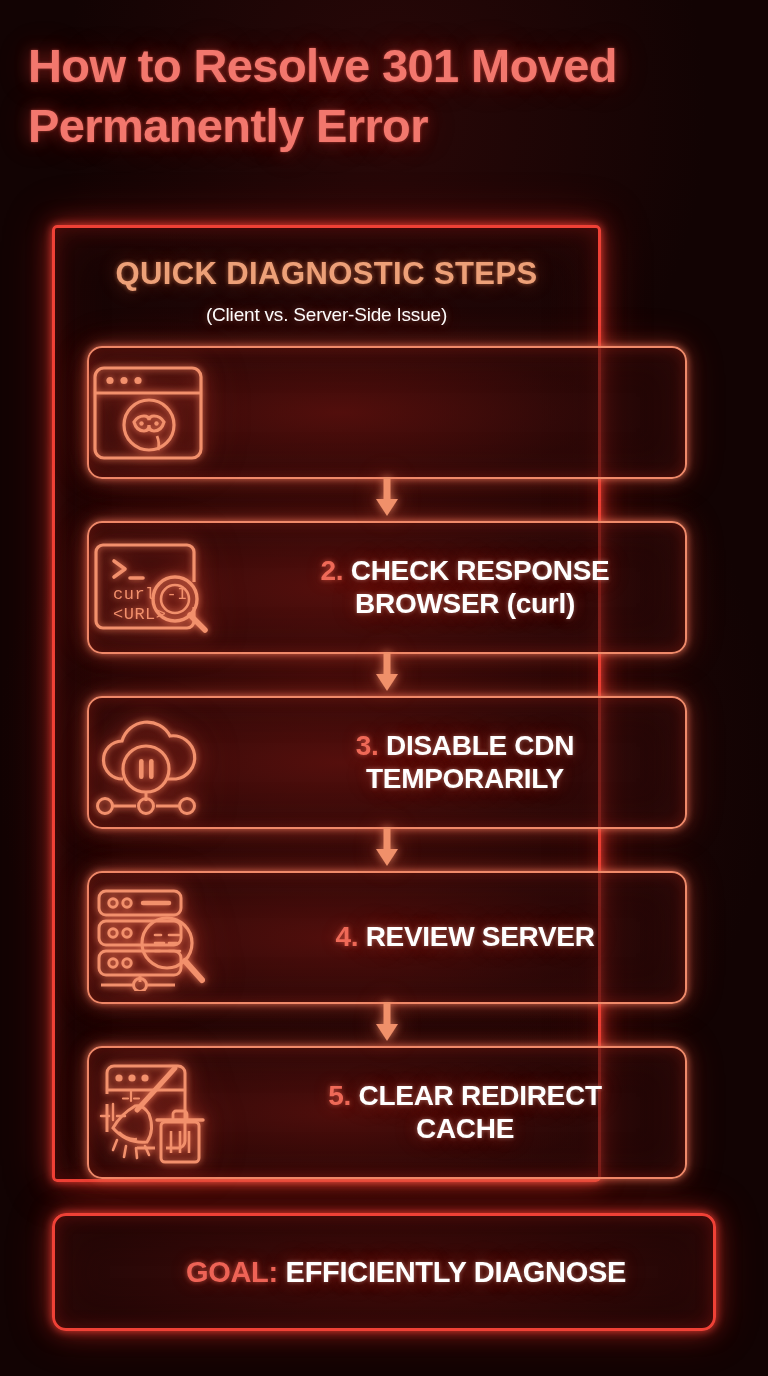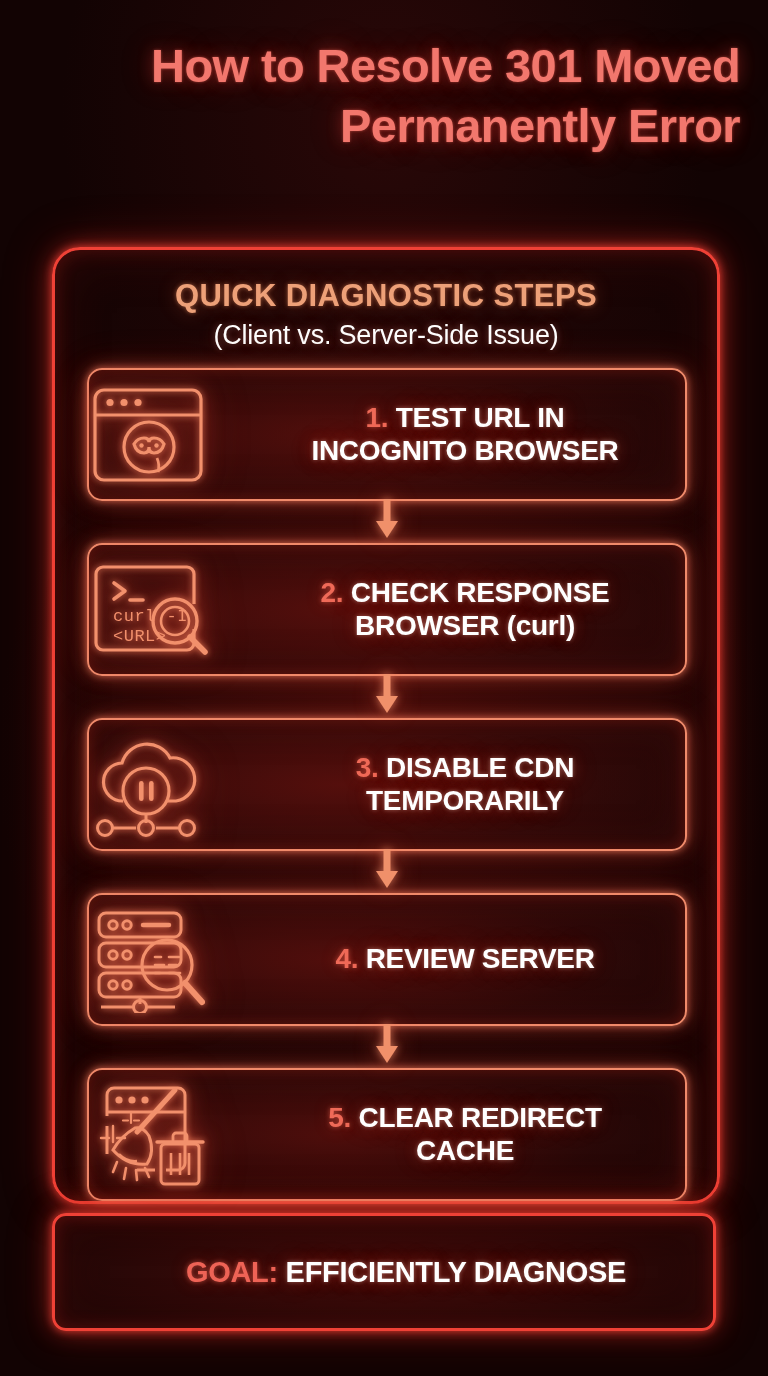--- a/index.html
+++ b/index.html
@@ -20,44 +20,44 @@
       radial-gradient(ellipse 70% 45% at 50% 55%, #290909 0%, rgba(22,5,5,0) 72%),
       #120303;
   }
 
   
   .title-wrap {
     position: absolute;
     top: 36px;
     left: 0;
     width: 768px;
-    text-align: right;
+    text-align: left;
     padding: 0 28px;
   }
   .title-line {
     font-size: 47px;
     font-weight: bold;
     line-height: 1.28;
     color: #f2776d;
     letter-spacing: -0.6px;
     text-shadow:
       0 0 3px rgba(240,100,90,0.55),
       0 0 16px rgba(225,60,50,0.45),
       0 0 34px rgba(200,40,32,0.30);
   }
 
   
   .panel {
     position: absolute;
     left: 52px;
-    top: 247px;
-    width: 668px;
+    top: 225px;
+    width: 549px;
     height: 957px;
     border: 3px solid #ef4136;
-    border-radius: 28px;
+    border-radius: 5px;
     background: radial-gradient(ellipse 90% 70% at 50% 45%, rgba(70,12,10,0.75) 0%, rgba(32,6,6,0.55) 60%, rgba(20,4,4,0.35) 100%);
     box-shadow:
       0 0 8px rgba(239,65,54,0.85),
       0 0 22px rgba(225,50,40,0.55),
       0 0 48px rgba(200,35,28,0.34),
       inset 0 0 18px rgba(150,25,20,0.38),
       inset 0 0 52px rgba(90,15,12,0.40);
   }
 
   .panel-head {
@@ -70,22 +70,22 @@
   .panel-title {
     font-size: 31px;
     font-weight: bold;
     color: #eda078;
     letter-spacing: 0.4px;
     text-shadow:
       0 0 4px rgba(235,140,95,0.55),
       0 0 18px rgba(220,100,60,0.40);
   }
   .panel-subtitle {
-    margin-top: 6px;
-    font-size: 27px;
+    margin-top: 12px;
+    font-size: 19px;
     font-weight: normal;
     color: #ffffff;
     letter-spacing: -0.2px;
     text-shadow: 0 0 6px rgba(255,190,180,0.35), 0 0 18px rgba(230,80,60,0.30);
   }
 
   
   .steps {
     position: absolute;
     top: 118px;
@@ -220,25 +220,20 @@
           <line x1="6" y1="31" x2="112" y2="31"></line>
           <circle cx="21" cy="18.5" r="3.6" fill="#f2906c" stroke="none"></circle>
           <circle cx="35" cy="18.5" r="3.6" fill="#f2906c" stroke="none"></circle>
           <circle cx="49" cy="18.5" r="3.6" fill="#f2906c" stroke="none"></circle>
           <circle cx="60" cy="63" r="25"></circle>
           <path d="M45 60 q3.5 -6 10 -6 q4.5 0 5 4 q0.5 -4 5 -4 q6.5 0 10 6 q-2.5 9 -10 9 q-5 0 -5 -6 q0 6 -5 6 q-7.5 0 -10 -9 z"></path>
           <circle cx="52.5" cy="61.5" r="2.2" fill="#f2906c" stroke="none"></circle>
           <circle cx="67.5" cy="61.5" r="2.2" fill="#f2906c" stroke="none"></circle>
           <path d="M68 74 q3 7 1 14" stroke-width="2.8"></path>
         </svg>
-      </div>
-      <div class="step-text">
-        <span class="step-num">1.</span>
-        <span>TEST URL IN</span><br>
-        <span>INCOGNITO BROWSER</span>
       </div>
       <div class="arrow">
         <svg width="26" height="40" viewBox="0 0 26 40">
           <rect x="9.5" y="0" width="7" height="24" fill="#f0906a"></rect>
           <polygon points="13,39 2,22 24,22" fill="#f0906a"></polygon>
         </svg>
       </div>
     </div>
 
     <div class="step-card">

